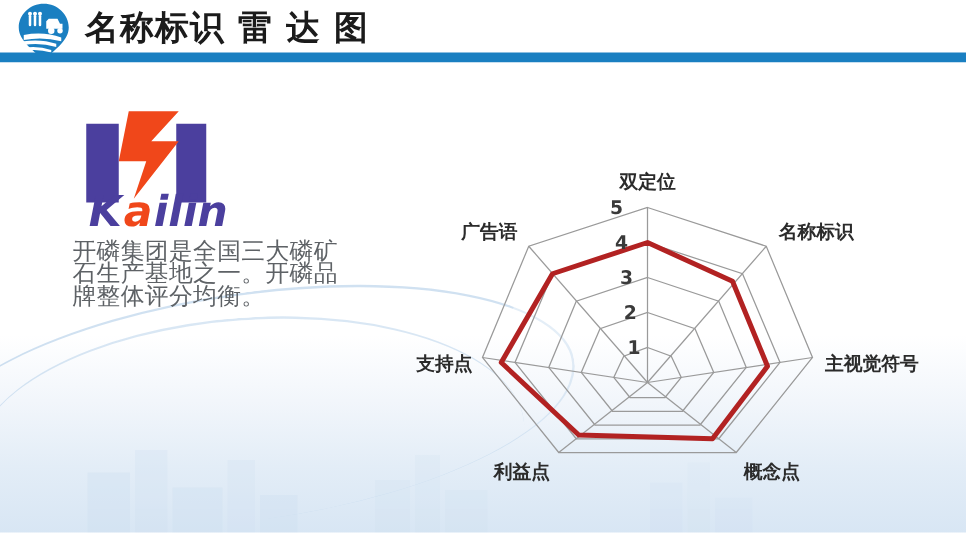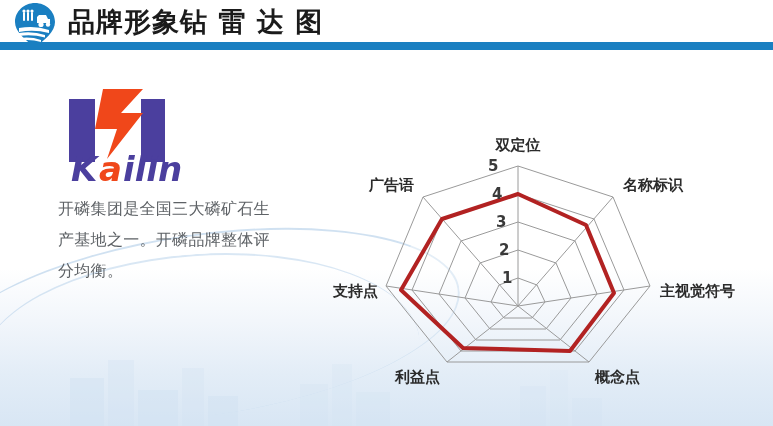--- a/index.html
+++ b/index.html
@@ -45,22 +45,22 @@
   .swoosh2{
     position:absolute;left:-20px;bottom:-30px;width:440px;height:200px;
     border-radius:50%;
     border-top:2px solid rgba(120,170,215,.28);
     transform:rotate(-4deg);
   }
   
   .logo-wrap{position:absolute;left:55px;top:35px;width:175px;height:98px;}
   .desc{
     position:absolute;left:58px;top:143px;width:228px;
-    font-family:Liberation Serif, serif;
-    font-size:16px;line-height:31px;color:#5e6266;letter-spacing:.3px;
+    font-family:Liberation Mono, monospace;
+    font-size:19px;line-height:18px;color:#5e6266;letter-spacing:.3px;
   }
   
   .chart-wrap{position:absolute;left:312px;top:20px;width:455px;height:330px;}
   .chart-svg{display:block;}
 </style>
 </head>
 <body>
 
 <div class="header">
   <div class="header-icon">
@@ -75,21 +75,21 @@
           <circle cx="26" cy="10" r="1.6"></circle>
         <path d="M33 14 h7 l2 4 h2 v4 h-13 v-6 z"></path>
         <circle cx="35" cy="23.5" r="2.6"></circle>
         <circle cx="42" cy="23.5" r="2.2"></circle>
         <path d="M13 27 q16 -3 30 2 l0 3 q-15 -4 -30 -1 z"></path>
         <path d="M13 32 q14 -2 26 2 l0 2.5 q-13 -3.5 -26 -1.5 z"></path>
         <path d="M14 37 q11 -1.5 21 2 l0 2 q-10 -3 -21 -1.5 z"></path>
       </g>
     </svg>
   </div>
-  <div class="header-title">品牌形象钻 雷 达 图</div>
+  <div class="header-title">名称标识 雷 达 图</div>
   <div class="header-bar"></div>
 </div>
 
 <div class="stage">
 
   <div class="swoosh"></div>
   <div class="swoosh2"></div>
 
   <div class="city">
     <div class="city-b" style="left:70px;width:34px;height:48px;"></div>

